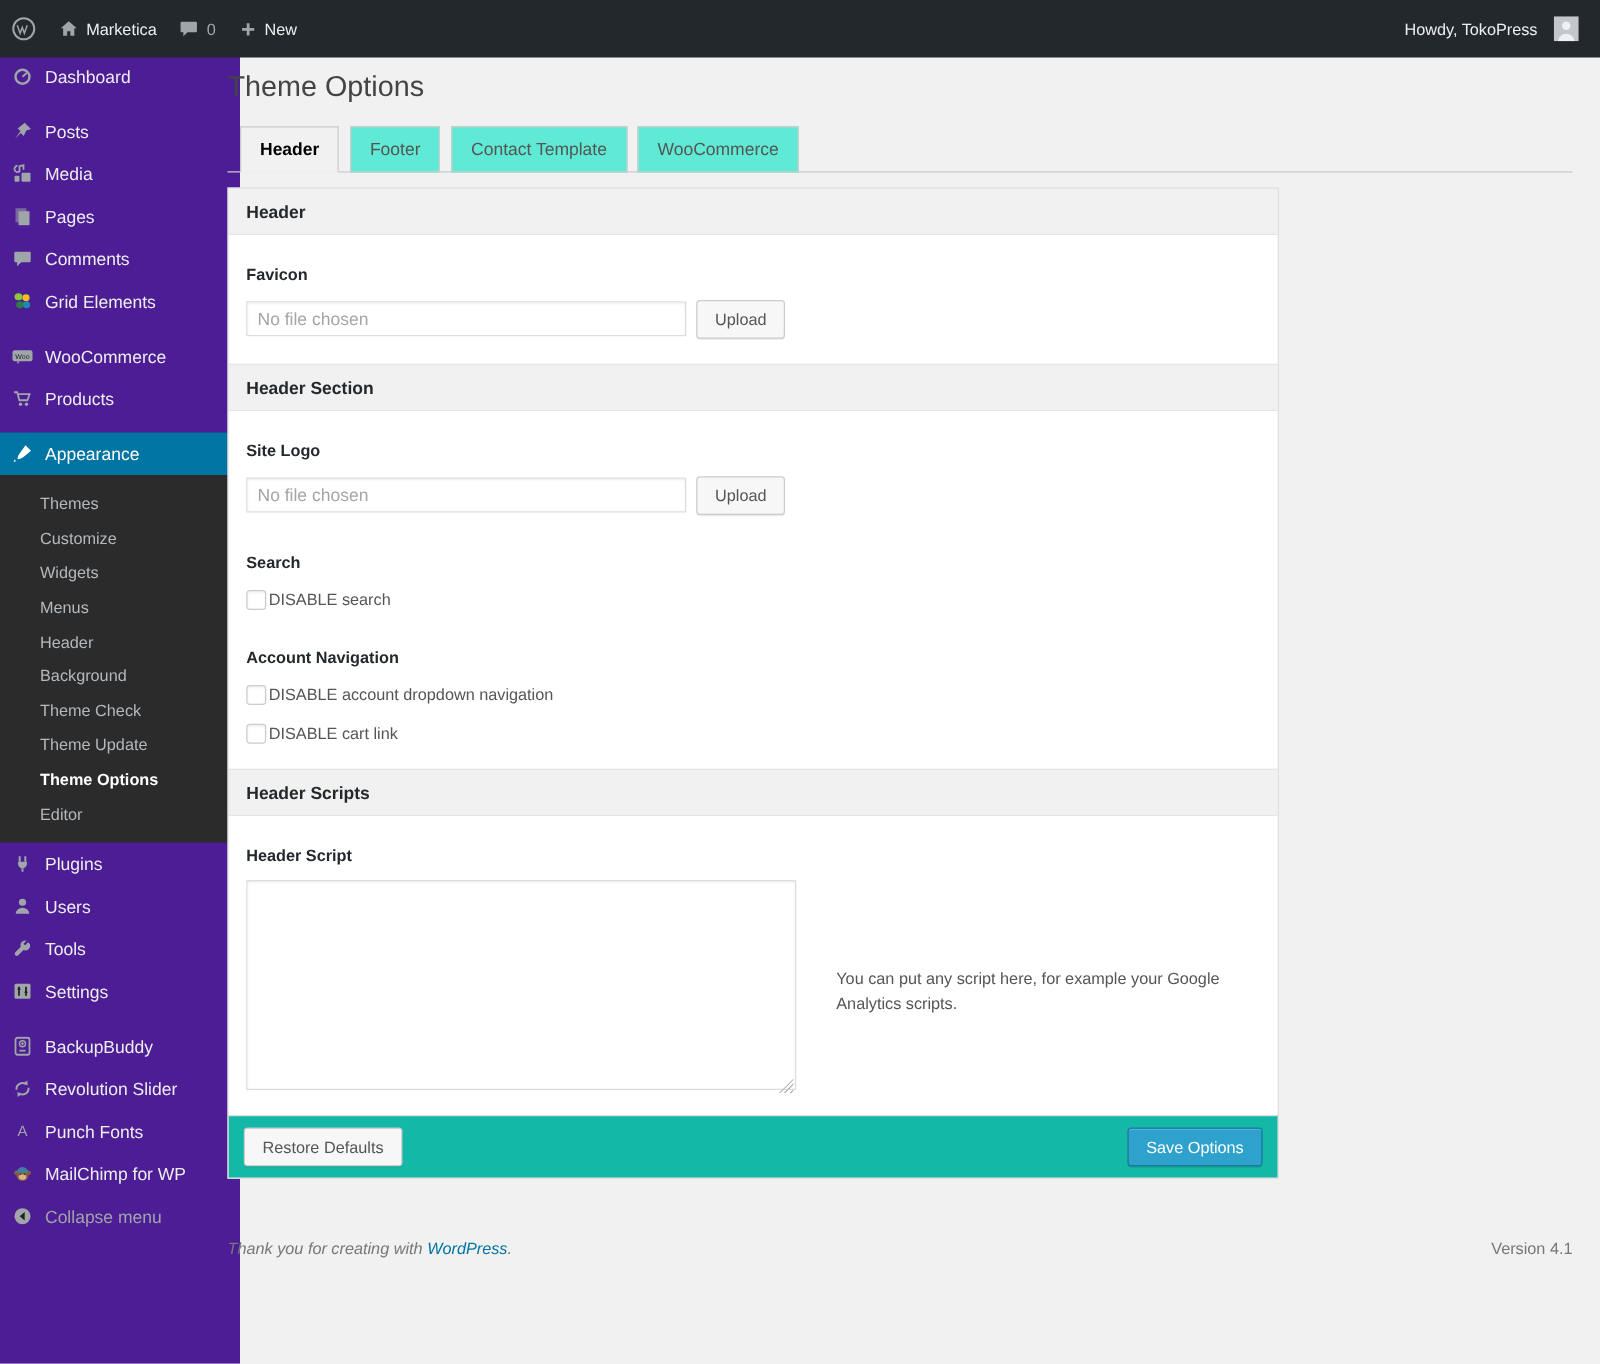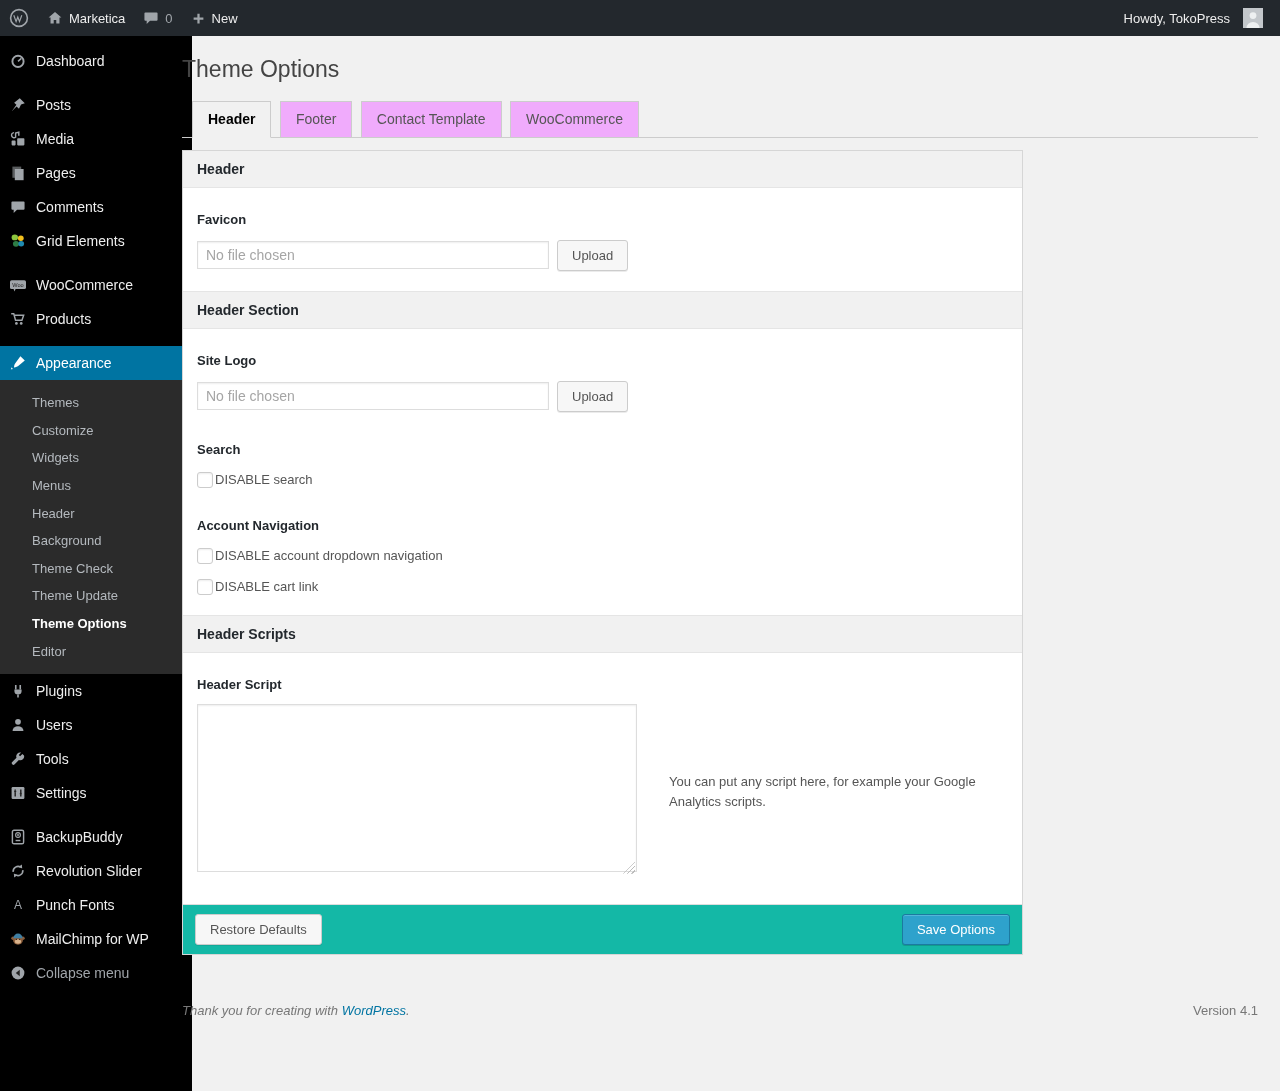--- a/index.html
+++ b/index.html
@@ -6,37 +6,37 @@
   html, body { margin: 0; padding: 0; }
   body {
     width: 1280px; height: 1091px; overflow: hidden; position: relative;
     background: #f1f1f1;
     font-family: "Liberation Sans", "DejaVu Sans", sans-serif;
     -webkit-font-smoothing: antialiased;
   }
 
   
   #adminbar {
-    position: absolute; top: 0; left: 0; right: 0; height: 36px;
+    position: absolute; top: 0; left: 0; right: 0; height: 46px;
     background: #23282d; color: #eee; display: flex; align-items: center;
     font-size: 13px; z-index: 50;
   }
   .ab-left { display: flex; align-items: center; height: 100%; }
   .ab-right { margin-left: auto; display: flex; align-items: center; height: 100%; padding-right: 8px; }
   .ab-item { display: flex; align-items: center; gap: 6px; padding: 0 9px; height: 100%; cursor: pointer; }
   .ab-item svg { display: block; }
   .ab-gray { color: #a0a5aa; }
   .ab-count { color: #a0a5aa; }
   .ab-howdy { color: #eee; }
   .ab-avatar { width: 20px; height: 20px; margin-left: 7px; display: block; }
 
   
   #sidebar {
     position: absolute; top: 32px; left: 0; bottom: 0; width: 192px;
-    background: #000000; padding-top: 12px; color: #eee;
+    background: #4c1d95; padding-top: 12px; color: #eee;
   }
   .menu-item {
     display: flex; align-items: center; height: 34px; padding-left: 8px;
     font-size: 14px; color: #eee; cursor: pointer; position: relative;
   }
   .menu-item .mi {
     width: 20px; min-width: 20px; margin-right: 8px; display: flex;
     justify-content: center; align-items: center; color: #a0a5aa;
   }
   .menu-item.dim { color: #a0a5aa; }
@@ -60,21 +60,21 @@
     padding: 23px 22px 0 22px;
   }
   .page-title {
     font-size: 23px; font-weight: 400; color: #444; margin: 0 0 16px 0; line-height: 1.3;
   }
 
   
   .nav-tab-wrapper { border-bottom: 1px solid #ccc; padding-left: 10px; }
   .nav-tab {
     display: inline-block; margin: 0 4px -1px 0; padding: 9px 15px;
-    border: 1px solid #ccc; background: #f0abfc; color: #555;
+    border: 1px solid #ccc; background: #5eead4; color: #555;
     font-size: 14px; cursor: pointer; vertical-align: bottom; line-height: 1.2;
   }
   .nav-tab.active {
     background: #f1f1f1; border-bottom: 1px solid #f1f1f1;
     color: #000; font-weight: bold;
   }
 
   
   .panel {
     margin-top: 12px; max-width: 841px; background: #fff;
@@ -132,21 +132,21 @@
   }
   .ta-grip {
     position: absolute; right: 2px; bottom: 2px; width: 12px; height: 12px;
     background: repeating-linear-gradient(135deg, transparent 0 2px, #bbb 2px 3px);
     clip-path: polygon(100% 0, 100% 100%, 0 100%);
     pointer-events: none;
   }
   .help-text {
     font-size: 13px; color: #555; max-width: 312px; line-height: 1.55; padding-top: 5px;
   }
-  .script-block { padding-bottom: 28px; }
+  .script-block { padding-bottom: 15px; }
 
   .panel-footer {
     display: flex; justify-content: space-between; align-items: flex-start;
     background: #14b8a6; border-top: 1px solid #ddd; padding: 9px 12px; gap: 38px;
   }
 
   
   .page-footer {
     display: flex; justify-content: space-between; align-items: baseline;
     margin-top: 48px; font-size: 13px; color: #777; gap: 48px;

